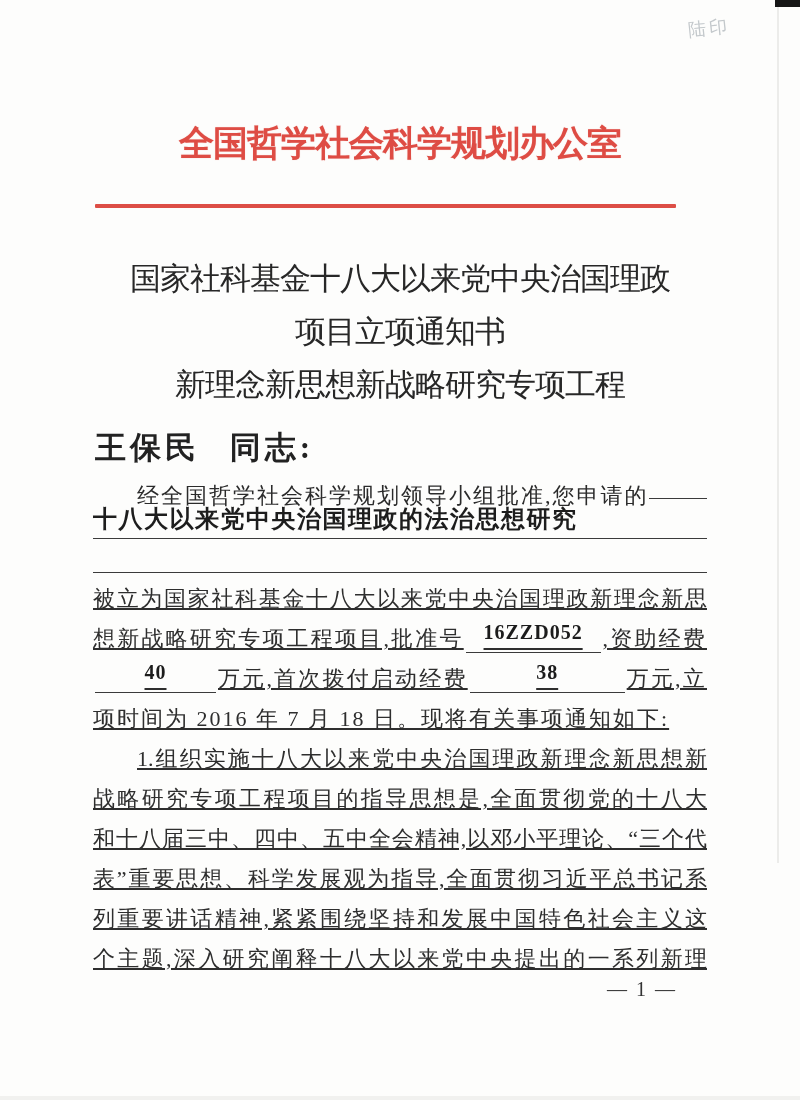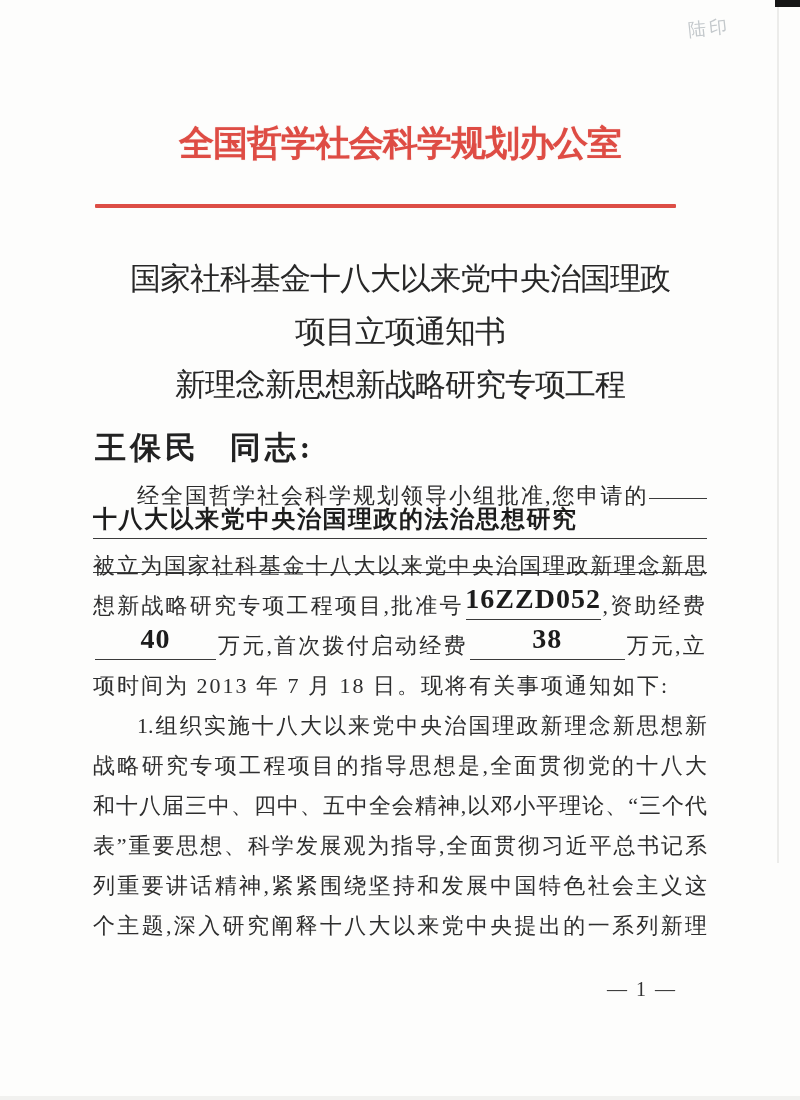--- a/index.html
+++ b/index.html
@@ -91,39 +91,39 @@
     letter-spacing: 1.5px;
     color: #1d1d1d;
     border-bottom: 1.6px solid #3b3b3b;
     white-space: nowrap;
   }
   .blank-fill {
     top: 531px; height: 41px;
     border-bottom: 1.6px solid #3b3b3b;
   }
   
-  .body-block { top: 546px; font-size: 22px; color: #2e2e2e; }
+  .body-block { top: 579px; font-size: 22px; color: #2e2e2e; text-decoration: underline; }
   .bline { height: 40px; line-height: 40px; overflow: visible; }
   .bline.j {
     text-align: justify;
     text-align-last: justify;
     text-justify: inter-character;
   }
   .bline.indent { text-indent: 2em; }
   .bline.flexline { display: flex; }
   .bline.flexline > span { white-space: nowrap; letter-spacing: 2.2px; }
   .fill-cell {
     position: relative; text-align: center;
   }
   .fill-cell.grow { flex: 1; }
   .fill-cell.w125 { width: 125px; }
   .fill-cell .v {
     position: relative; top: -7px;
     font-weight: 700; letter-spacing: 1px;
-    font-size: 28px; color: #1c1c1c;
+    font-size: 20px; color: #1c1c1c;
   }
   .fill-cell i {
     position: absolute; left: 2px; right: 2px; bottom: 6px;
     border-top: 1.6px solid #3b3b3b;
   }
   .bline.plain { letter-spacing: 2px; }
   
   .page-number {
     position: absolute; top: 978px; left: 594px;
     width: 96px; text-align: center;
@@ -187,21 +187,21 @@
         <i></i>
       </span>
       <span>万元,首次拨付启动经费</span>
       <span class="fill-cell grow">
         <span class="v">38</span>
         <i></i>
       </span>
       <span>万元,立</span>
     </div>
 
-    <div class="bline plain">项时间为 2013 年 7 月 18 日。现将有关事项通知如下:</div>
+    <div class="bline plain">项时间为 2016 年 7 月 18 日。现将有关事项通知如下:</div>
 
     <div class="bline j indent">1.组织实施十八大以来党中央治国理政新理念新思想新</div>
     <div class="bline j">战略研究专项工程项目的指导思想是,全面贯彻党的十八大</div>
     <div class="bline j">和十八届三中、四中、五中全会精神,以邓小平理论、“三个代</div>
     <div class="bline j">表”重要思想、科学发展观为指导,全面贯彻习近平总书记系</div>
     <div class="bline j">列重要讲话精神,紧紧围绕坚持和发展中国特色社会主义这</div>
     <div class="bline j">个主题,深入研究阐释十八大以来党中央提出的一系列新理</div>
   </div>
 
   <div class="page-number">— 1 —</div>

